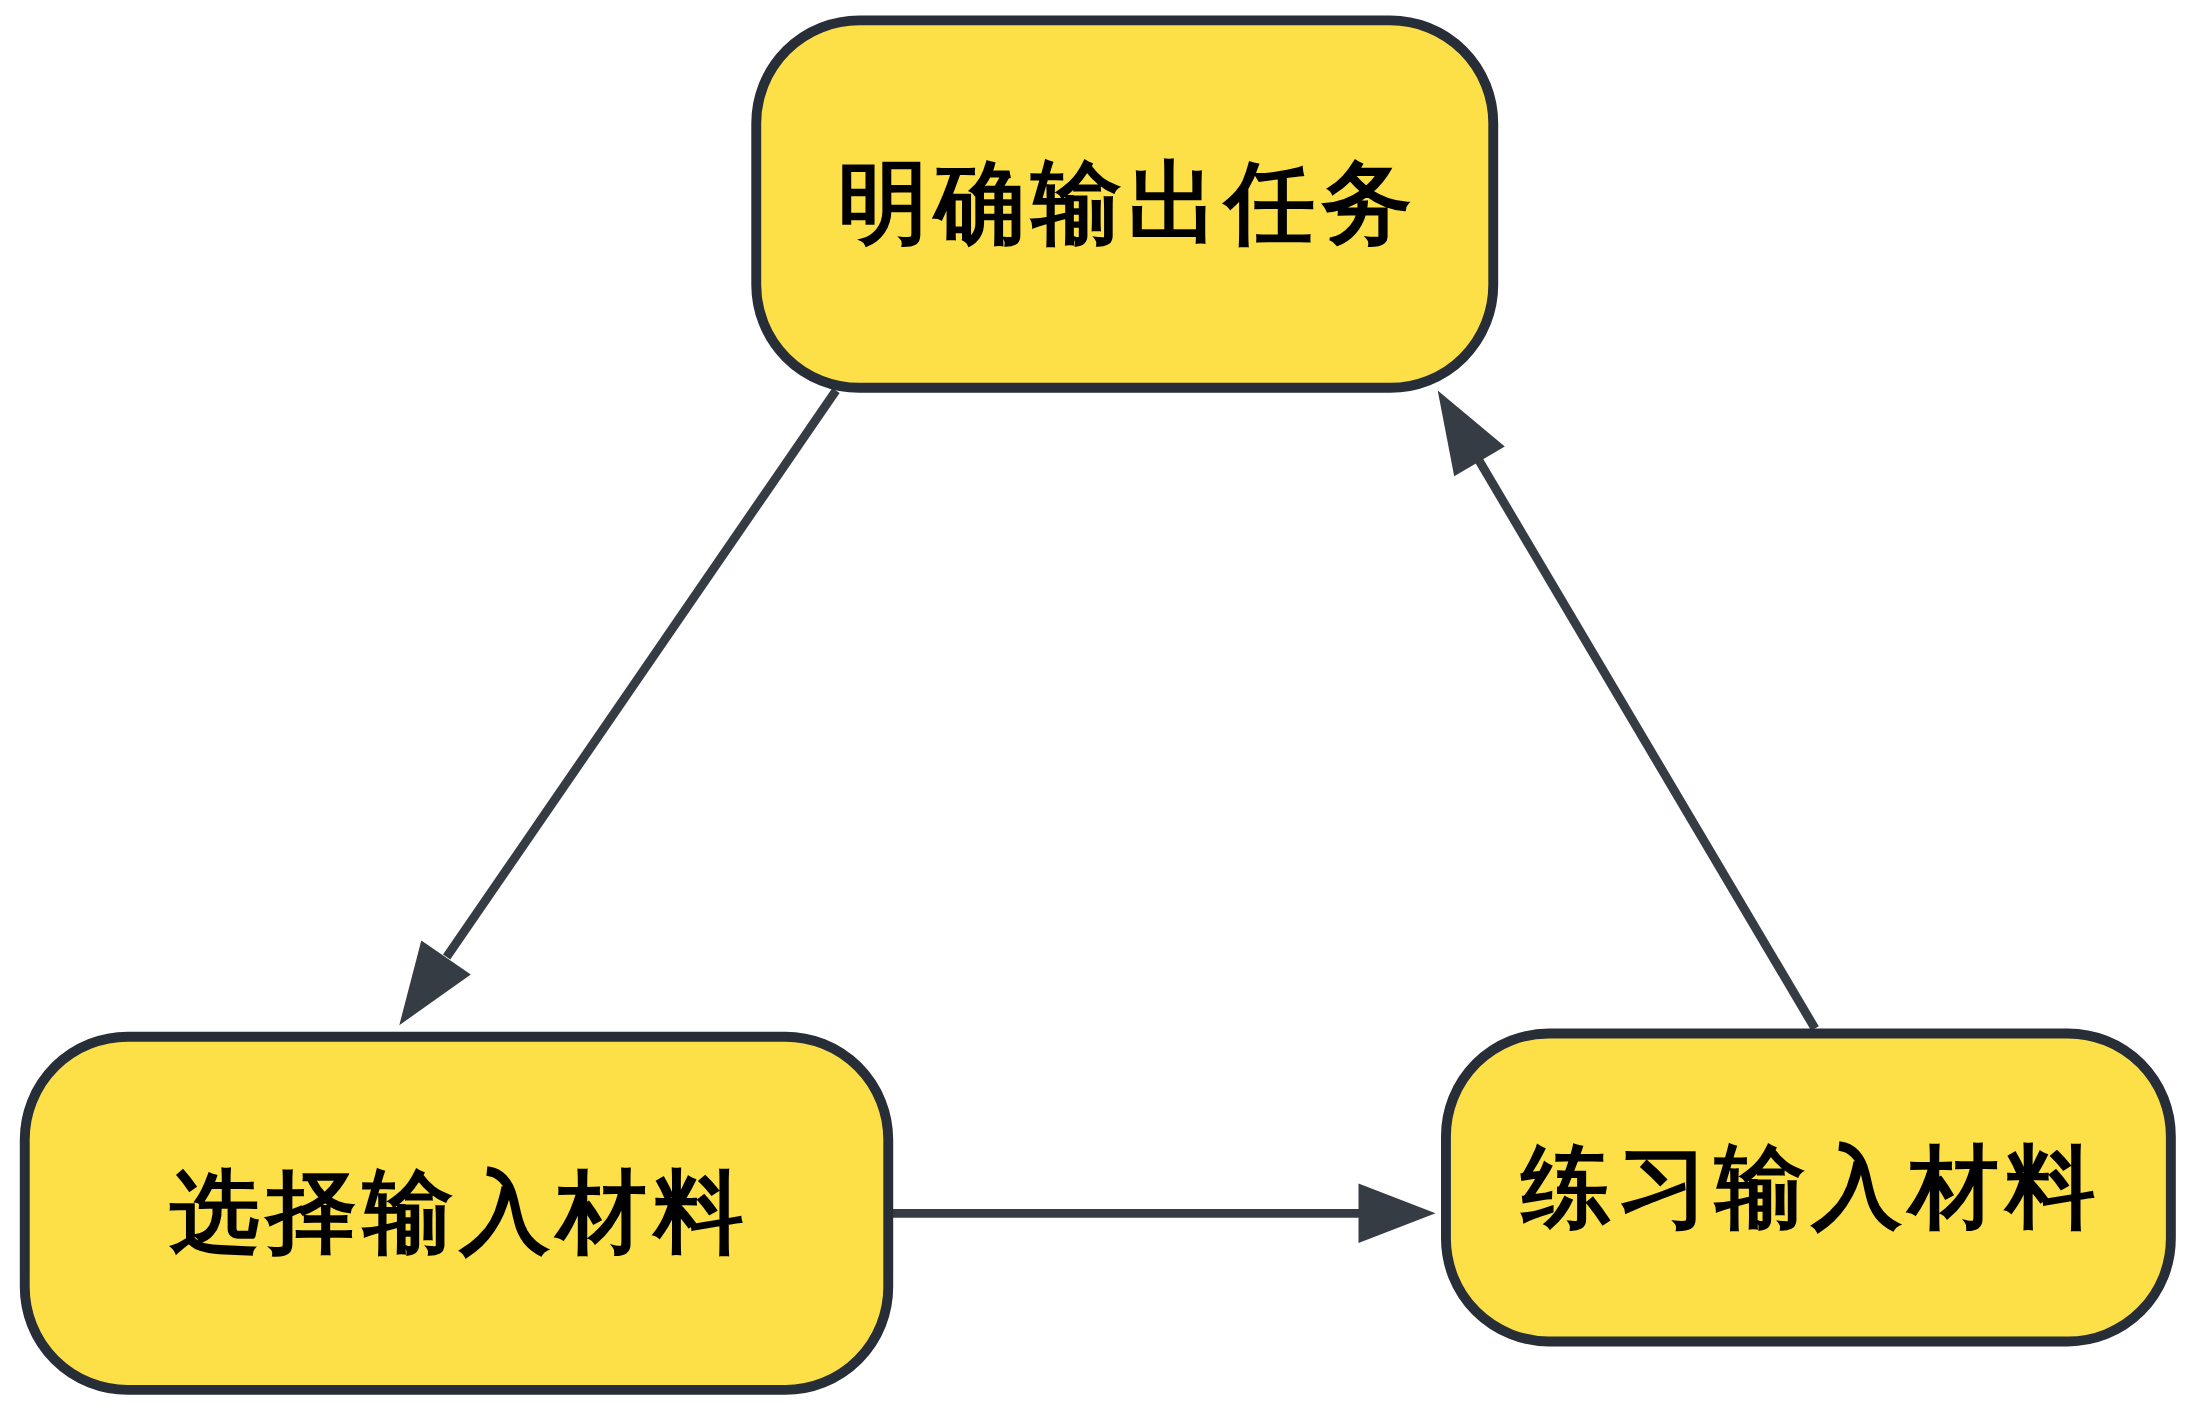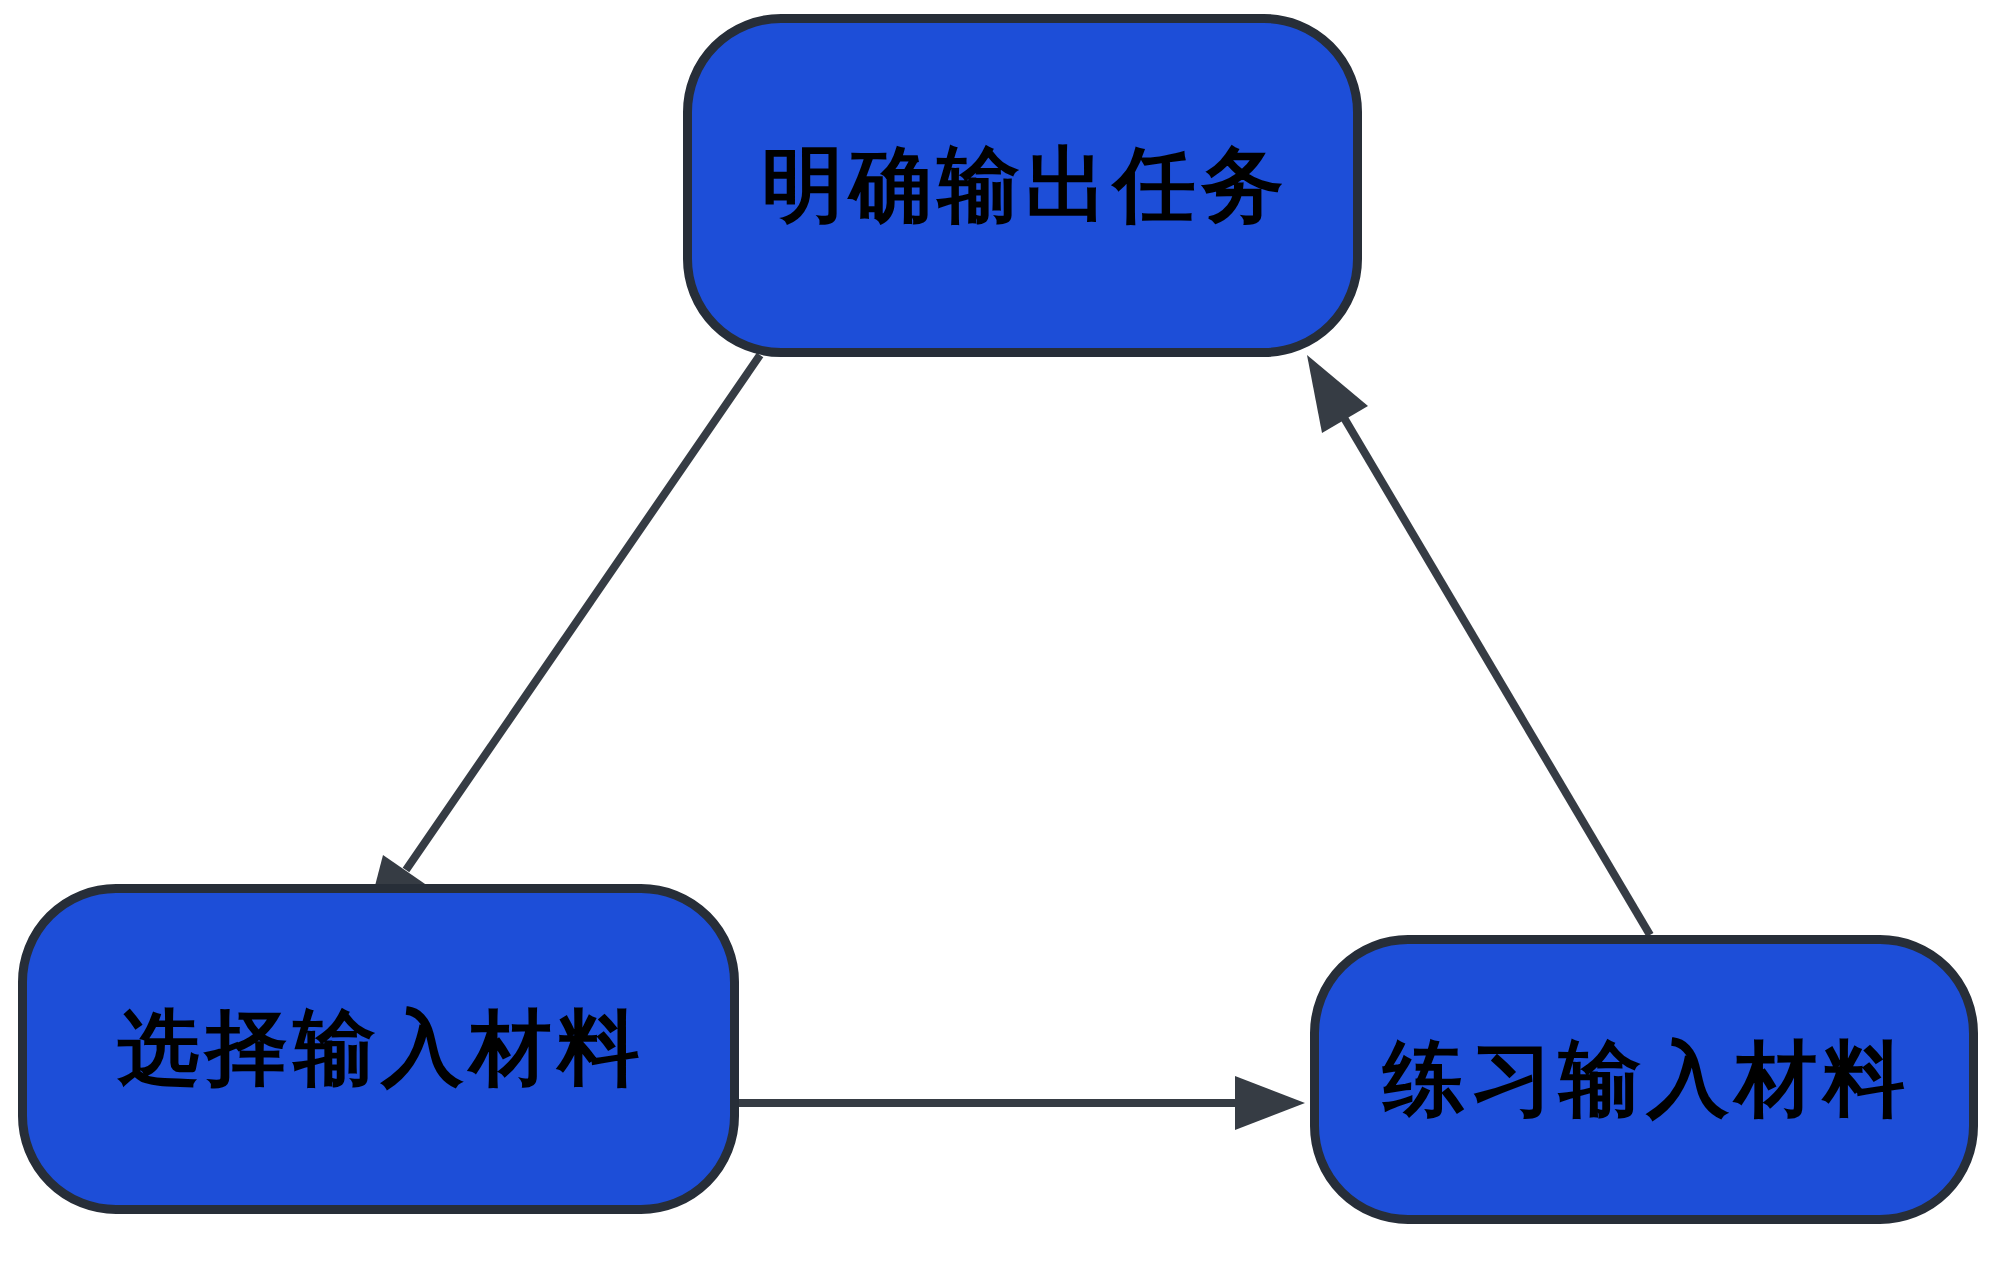--- a/index.html
+++ b/index.html
@@ -18,21 +18,21 @@
   .edges-layer {
     position: absolute;
     left: 0;
     top: 0;
     width: 2000px;
     height: 1288px;
   }
   .node {
     position: absolute;
     box-sizing: border-box;
-    background: #1d4ed8;
+    background: #fde047;
     border: 9px solid #272e38;
     border-radius: 98px;
     display: flex;
     align-items: center;
     justify-content: center;
   }
   .node-label {
     font-size: 82px;
     font-weight: bold;
     color: #000000;
@@ -42,22 +42,22 @@
     transform: translateX(3px); 
   }
   #node-top {
     left: 683px;
     top: 14px;
     width: 679px;
     height: 343px;
   }
   #node-bottom-left {
     left: 18px;
-    top: 884px;
-    width: 721px;
+    top: 938px;
+    width: 794px;
     height: 330px;
   }
   #node-bottom-right {
     left: 1310px;
     top: 935px;
     width: 668px;
     height: 289px;
   }
   .edge-line {
     stroke: #363c44;

